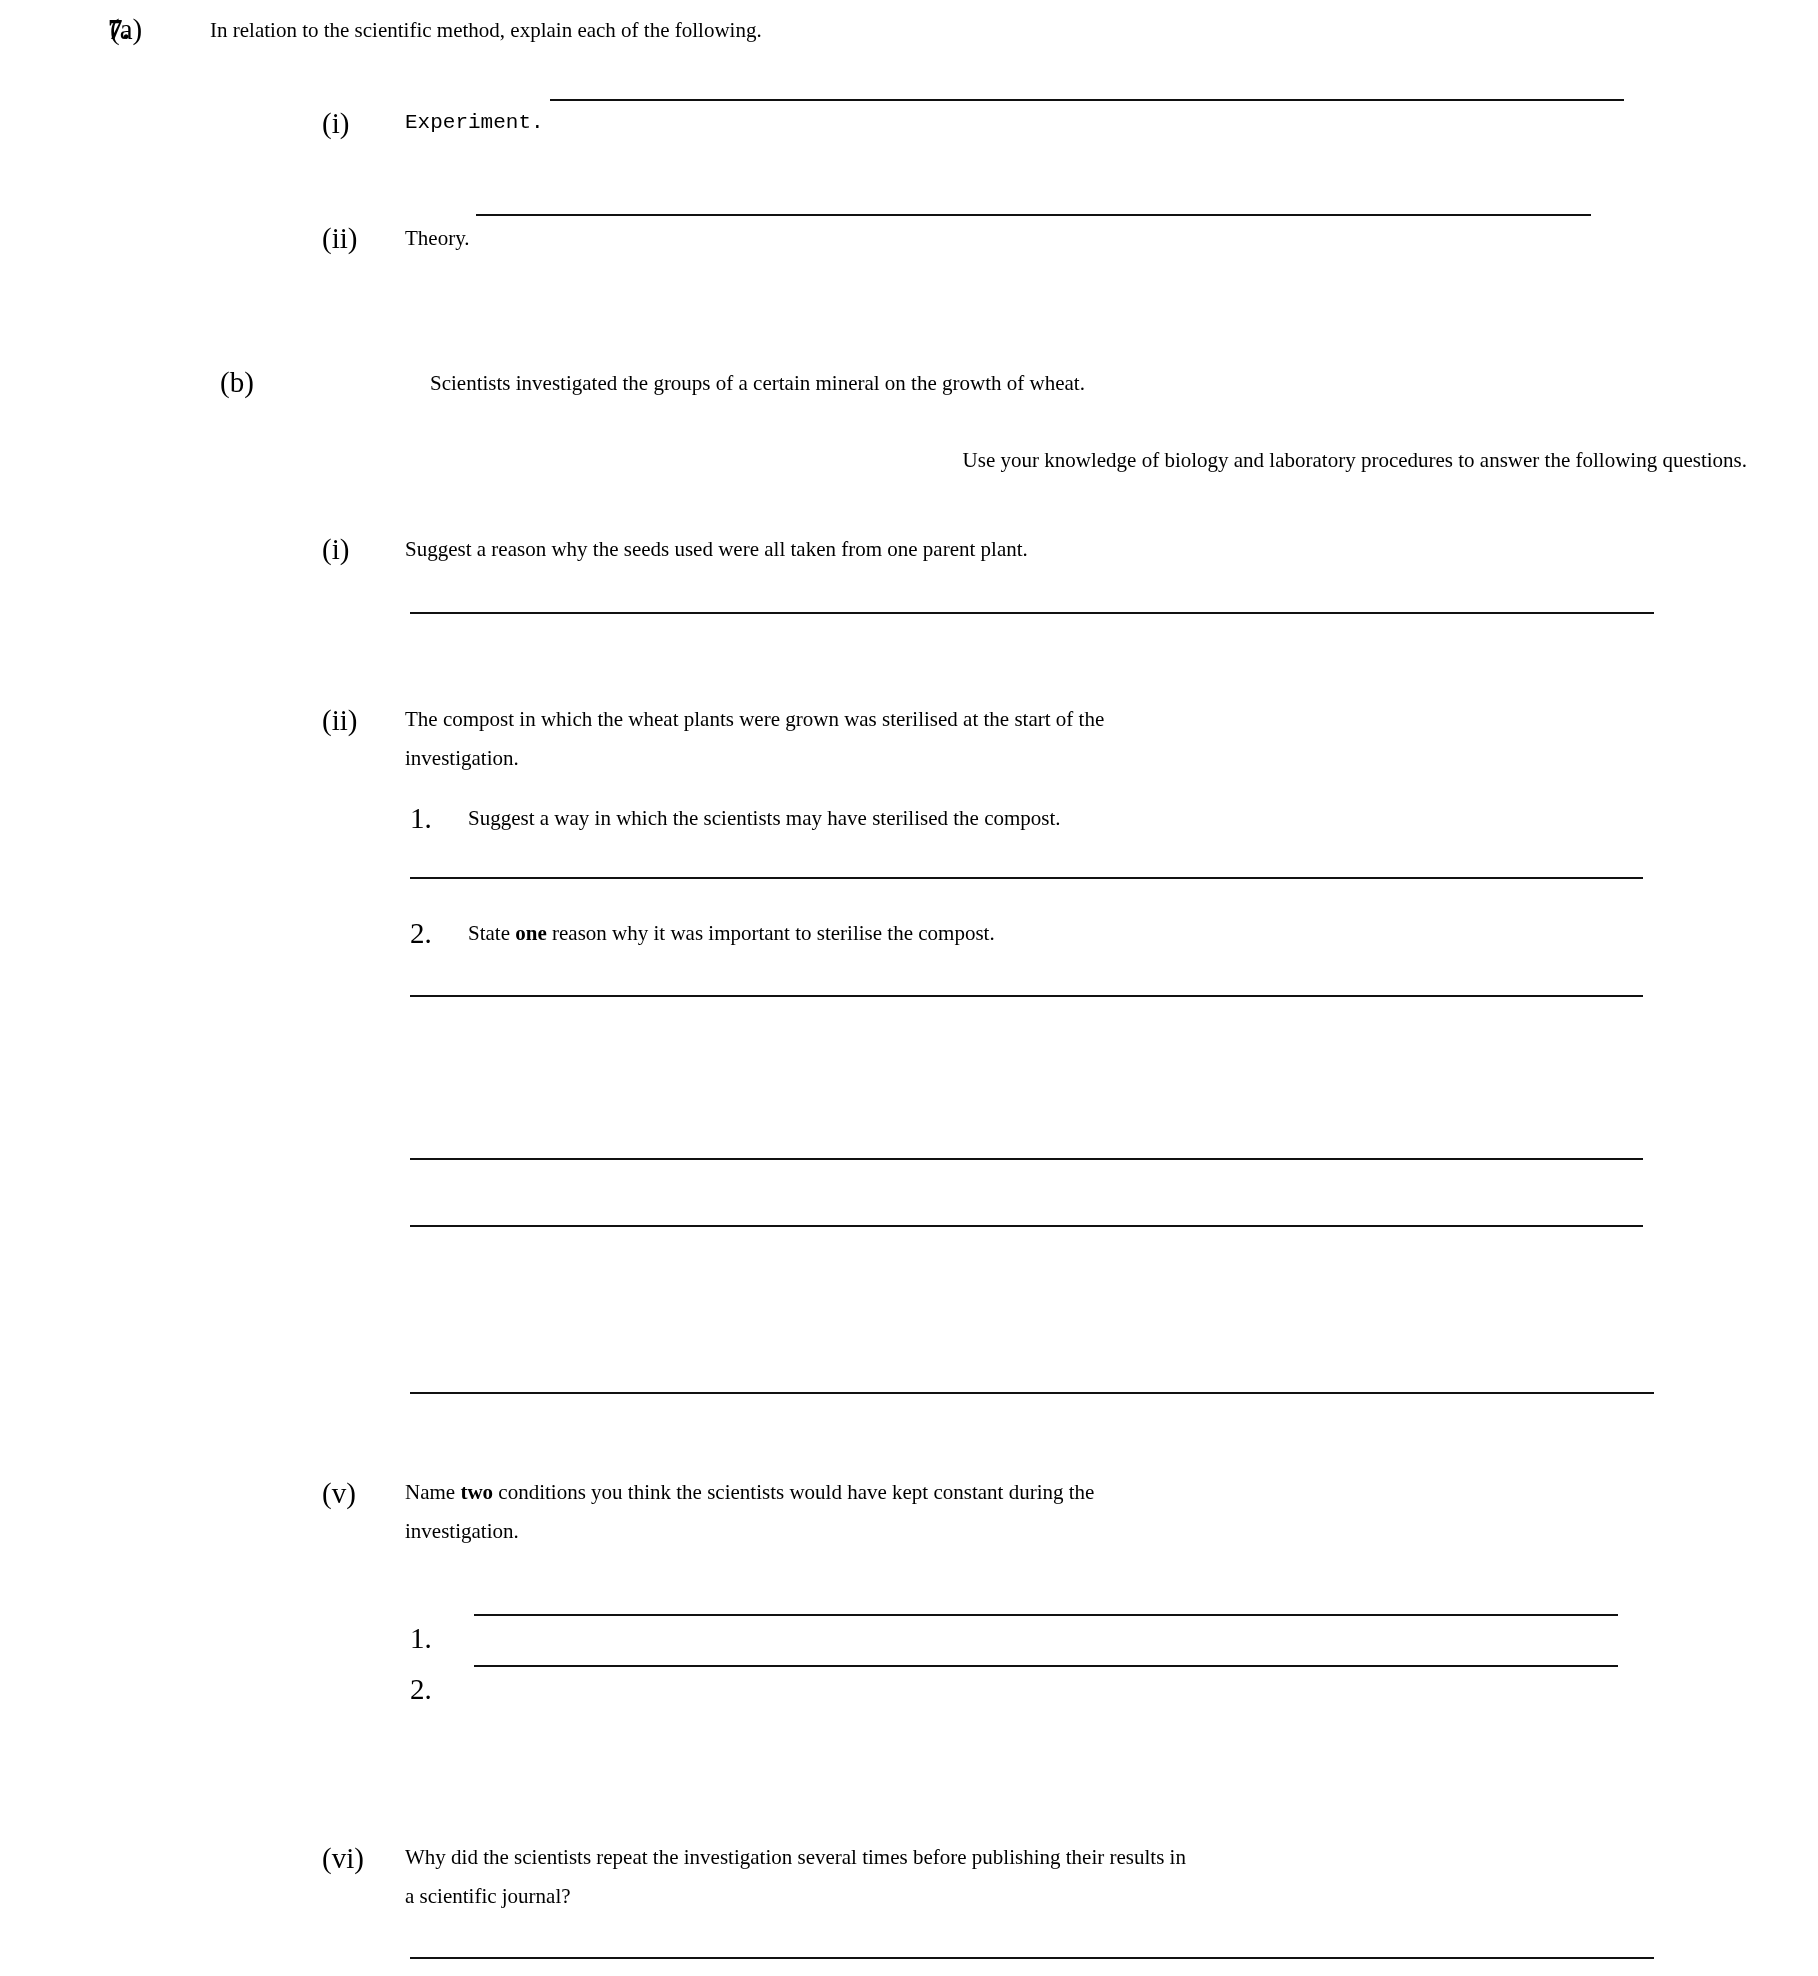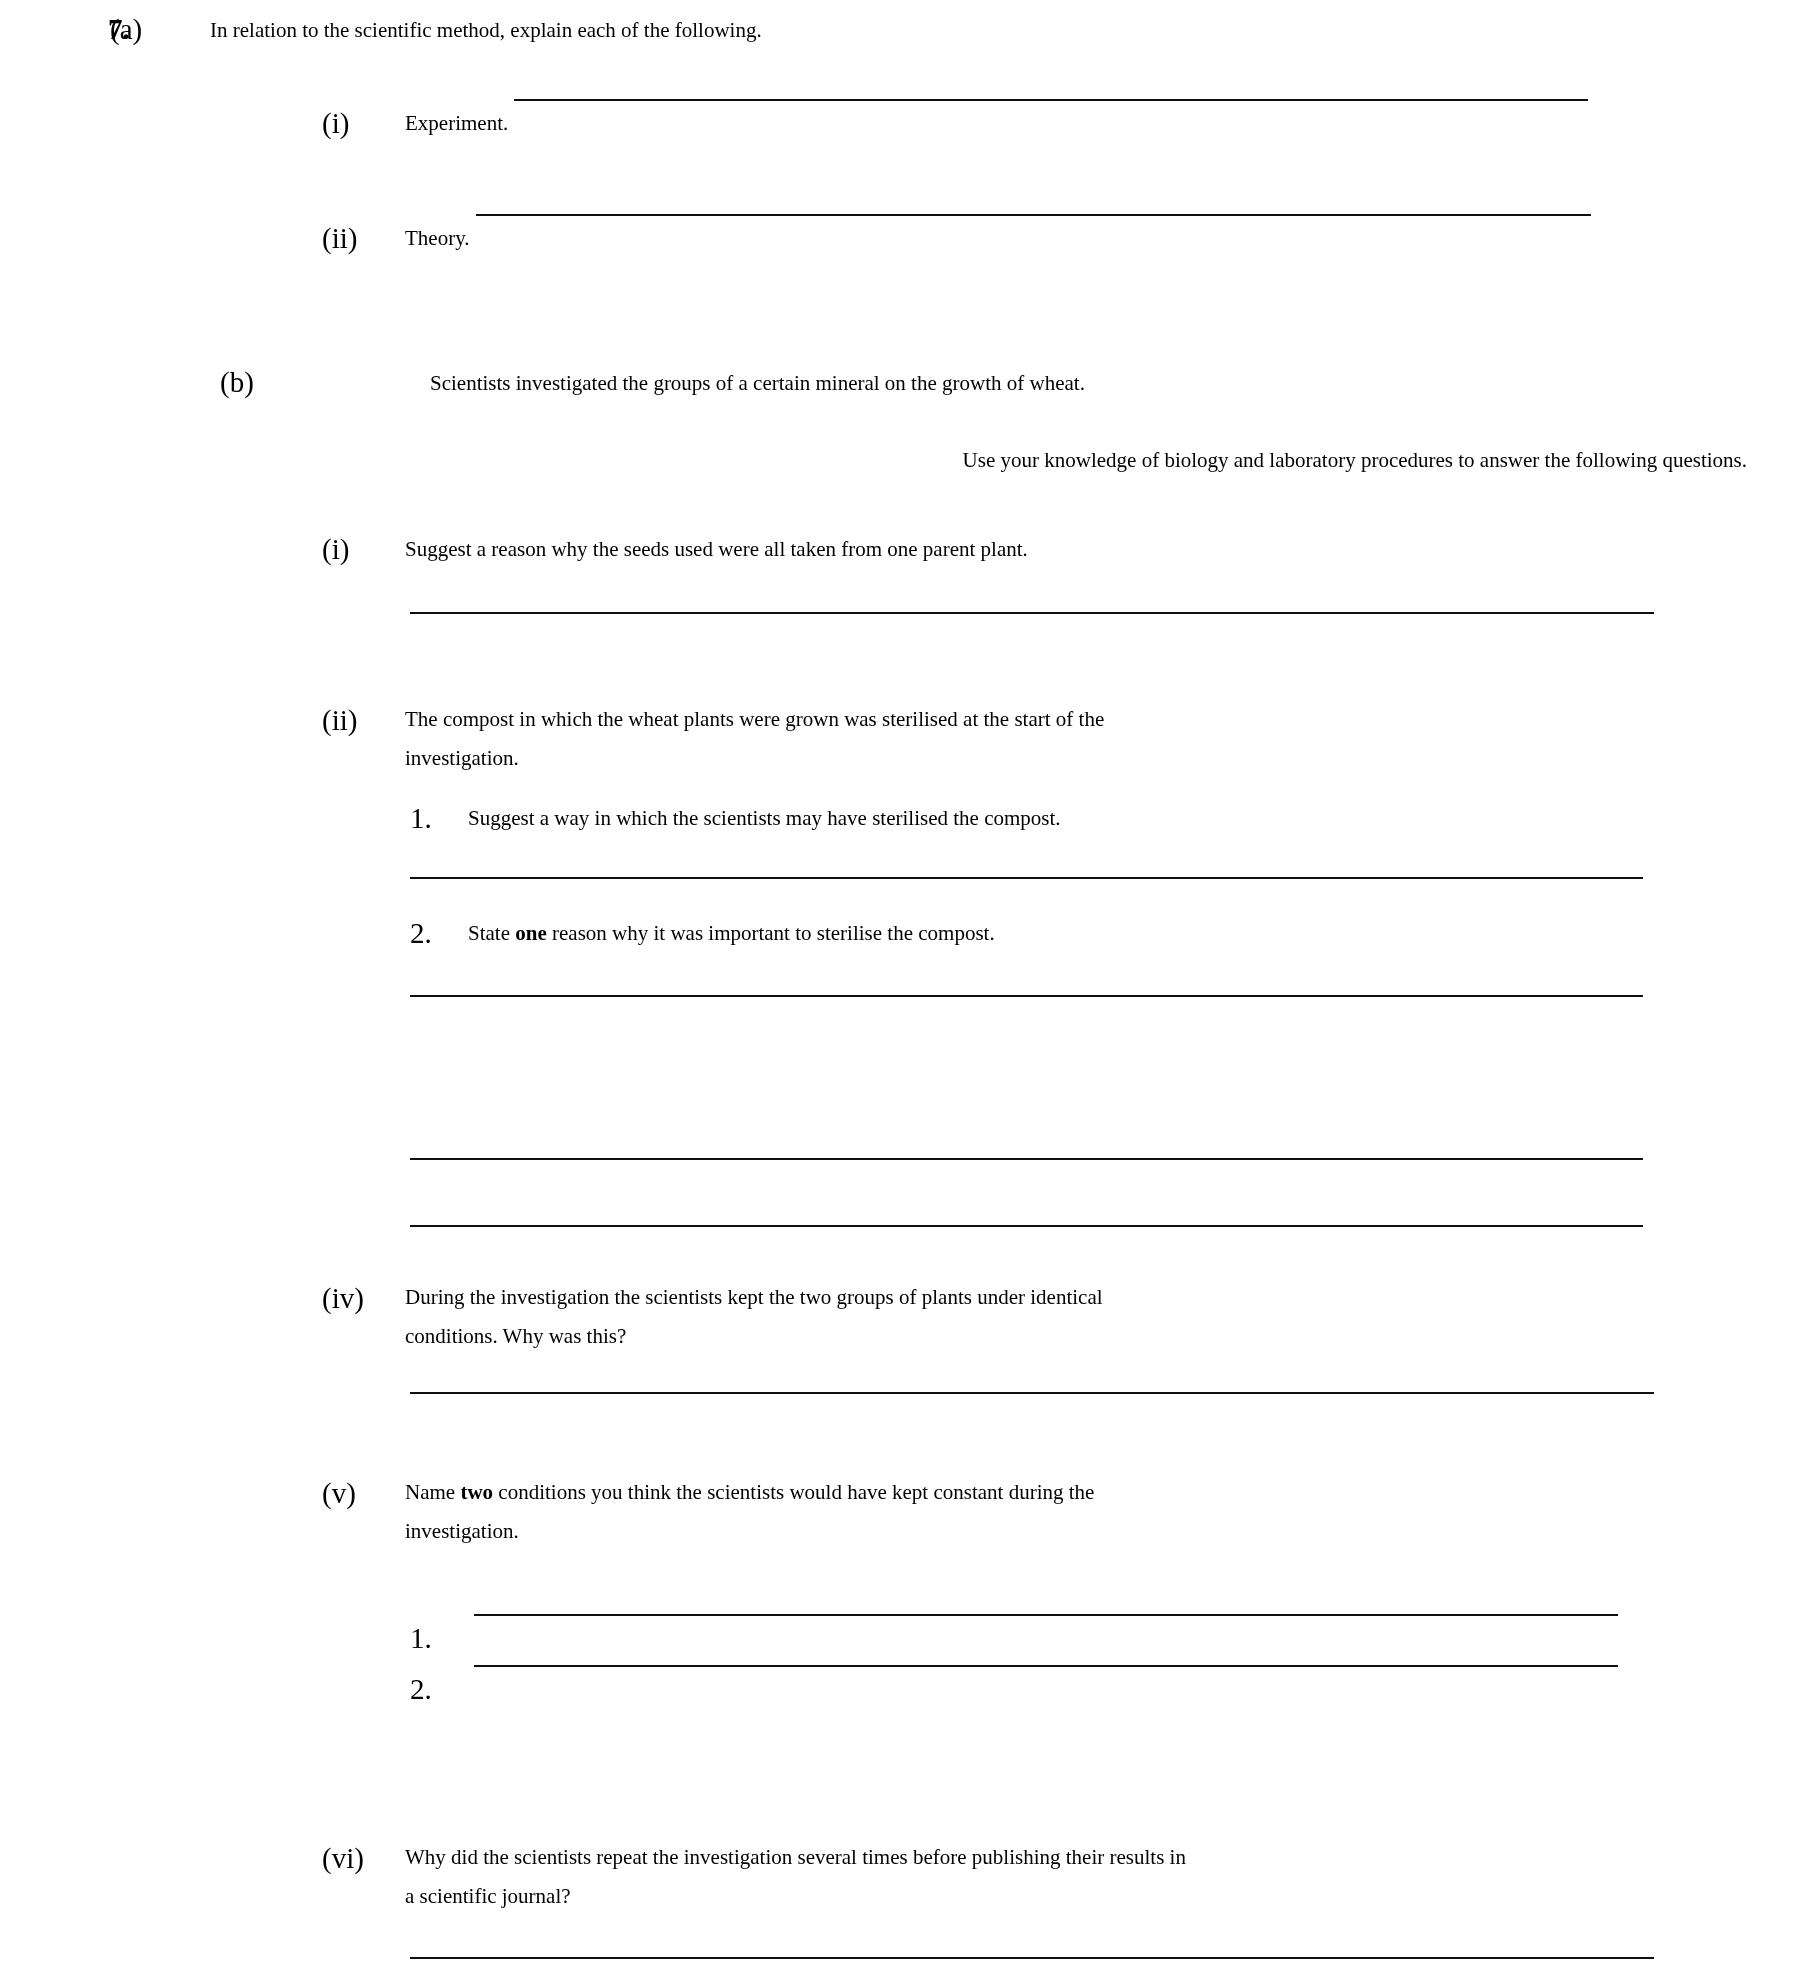--- a/index.html
+++ b/index.html
@@ -101,21 +101,21 @@
 
   <div class="blk row" style="left:0; top:10px; width:1818px;">
     <div class="qnum">7.</div>
     <div class="alpha">(a)</div>
     <div class="txt">In relation to the scientific method, explain each of the following.</div>
   </div>
 
   <div class="blk" style="left:322px; top:103px; width:1420px;">
     <div class="row">
       <div class="roman">(i)</div>
-      <div class="txt" style="flex:0 0 auto;">Experiment.</div>
+      <div class="txt" style="flex:0 0 auto;font-family:Liberation Mono, monospace;">Experiment.</div>
       <div class="inline-rule" style="width:1074px;"></div>
     </div>
   </div>
 
   <div class="blk" style="left:322px; top:218px; width:1420px;">
     <div class="row">
       <div class="roman">(ii)</div>
       <div class="txt" style="flex:0 0 auto;">Theory.</div>
       <div class="inline-rule" style="width:1115px;"></div>
     </div>
@@ -155,27 +155,20 @@
     <div class="arabic">2.</div>
     <div class="txt"><span>State </span><b>one</b><span> reason why it was important to sterilise the compost.</span></div>
   </div>
 
   <div class="blk rule" style="left:410px; top:995px; width:1233px;"></div>
 
 
   <div class="blk rule" style="left:410px; top:1158px; width:1233px;"></div>
   <div class="blk rule" style="left:410px; top:1225px; width:1233px;"></div>
 
-  <div class="blk row" style="left:322px; top:1278px; width:1440px;">
-    <div class="roman">(iv)</div>
-    <div class="txt tight">
-      <span>During the investigation the scientists kept the two groups of plants under identical</span><br>
-      <span>conditions.  Why was this?</span>
-    </div>
-  </div>
 
   <div class="blk rule" style="left:410px; top:1392px; width:1244px;"></div>
 
   <div class="blk row" style="left:322px; top:1473px; width:1440px;">
     <div class="roman">(v)</div>
     <div class="txt tight">
       <span>Name </span><b>two</b><span> conditions you think the scientists would have kept constant during the</span><br>
       <span>investigation.</span>
     </div>
   </div>

